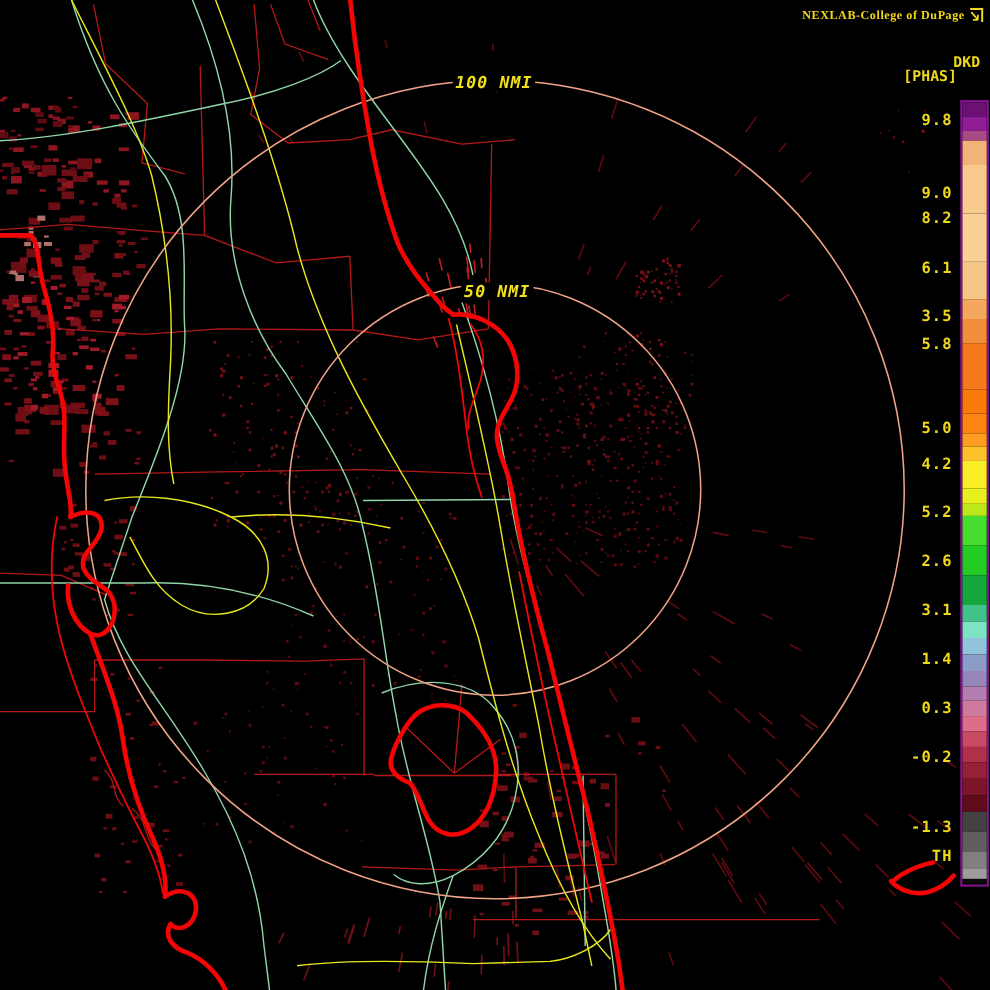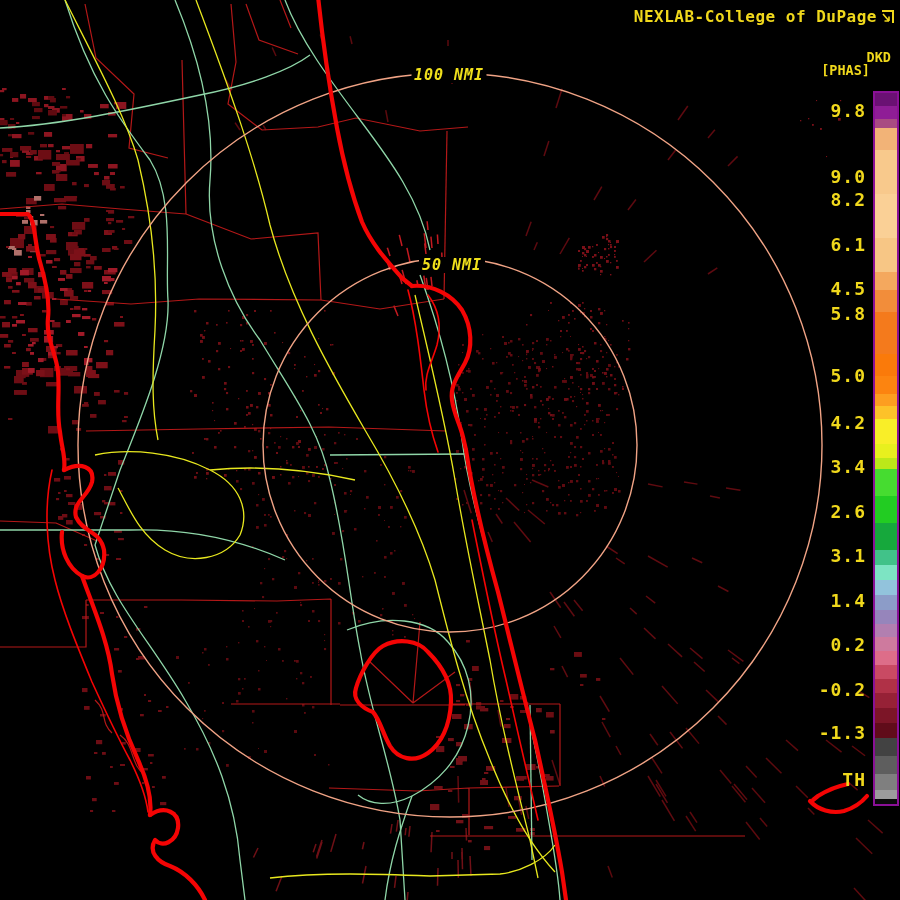--- a/index.html
+++ b/index.html
@@ -6,28 +6,28 @@
   .screen{position:relative;width:900px;height:900px;background:var(--bg,#000);overflow:hidden;
           font-family:"DejaVu Sans Mono", monospace;}
   svg.map{position:absolute;left:0;top:0;}
   .coast{stroke:var(--coast);stroke-width:4.2;fill:none;stroke-linecap:round;stroke-linejoin:round;}
   .coast-thin{stroke:var(--coast);stroke-width:1.6;fill:none;stroke-linecap:round;}
   .county{stroke:var(--county);stroke-width:1.2;fill:none;}
   .teal{stroke:var(--road-teal);stroke-width:1.3;fill:none;}
   .yellow{stroke:var(--road-yellow);stroke-width:1.3;fill:none;}
   .ring{stroke:var(--ring);stroke-width:1.4;fill:none;}
   .title-row{position:absolute;top:7px;right:6px;display:flex;align-items:center;gap:4px;}
-  .title{color:var(--text-yellow);font-size:16px;font-weight:bold;letter-spacing:.5px;}
+  .title{color:var(--text-yellow);font-size:11px;font-weight:bold;letter-spacing:.5px;font-family:Liberation Serif, serif;}
   .logo{width:13px;height:14px;display:block;}
   .prod-id{position:absolute;top:49px;right:9px;color:var(--text-yellow);font-size:13.5px;font-weight:bold;}
   .prod-units{position:absolute;top:62px;right:30px;color:var(--text-yellow);font-size:13.5px;font-weight:bold;}
   .colorbar{position:absolute;border:2px solid #8a1096;box-sizing:content-box;background:#000;}
   .colorbar div{width:100%;}
   .cb-label{position:absolute;right:34px;transform:translateY(-50%);color:var(--text-yellow);
-            font-size:18px;font-weight:bold;letter-spacing:1px;}
+            font-size:14px;font-weight:bold;letter-spacing:1px;}
   .status{position:absolute;left:50%;transform:translateX(-50%);top:874px;white-space:nowrap;
           color:var(--text-tan);font-size:15.2px;letter-spacing:.3px;}
 </style>
 </head>
 <body>
 
 <div class="screen" style="--bg: #000000; --coast: #f40404; --county: #b41818; --road-teal: #8fd6a8; --road-yellow: #e8e81e; --ring: #f0a385; --text-yellow: #f0d81c; --text-tan: #f2c992;">
 
   <svg class="map" width="900" height="900" viewBox="0 0 900 900">
 
@@ -1486,27 +1486,27 @@
       <div style="height: 18px; background: rgb(94, 94, 94);"></div>
       <div style="height: 16px; background: rgb(127, 127, 127);"></div>
       <div style="height: 9px; background: rgb(156, 156, 156);"></div>
       <div style="height: 5px; background: rgb(10, 10, 10);"></div>
     </div>
   <div>
       <div class="cb-label" style="top: 110px;">9.8</div>
       <div class="cb-label" style="top: 155px; margin-top: 21px;">9.0</div>
       <div class="cb-label" style="top: 199px;">8.2</div>
       <div class="cb-label" style="top: 244px;">6.1</div>
-      <div class="cb-label" style="top: 288px;">4.5</div>
+      <div class="cb-label" style="top: 288px;">3.5</div>
       <div class="cb-label" style="top: 313px;">5.8</div>
-      <div class="cb-label" style="top: 375px;">5.0</div>
+      <div class="cb-label" style="top: 390px;">5.0</div>
       <div class="cb-label" style="top: 422px;">4.2</div>
-      <div class="cb-label" style="top: 466px;">3.4</div>
+      <div class="cb-label" style="top: 466px;">5.2</div>
       <div class="cb-label" style="top: 511px;">2.6</div>
       <div class="cb-label" style="top: 555px;">3.1</div>
       <div class="cb-label" style="top: 600px;">1.4</div>
-      <div class="cb-label" style="top: 644px;">0.2</div>
+      <div class="cb-label" style="top: 644px;">0.3</div>
       <div class="cb-label" style="top: 689px;">-0.2</div>
-      <div class="cb-label" style="top: 732px;">-1.3</div>
+      <div class="cb-label" style="top: 752px;">-1.3</div>
       <div class="cb-label" style="top: 779px;">TH</div>
     </div>
 
 </div>
 
 </body></html>

